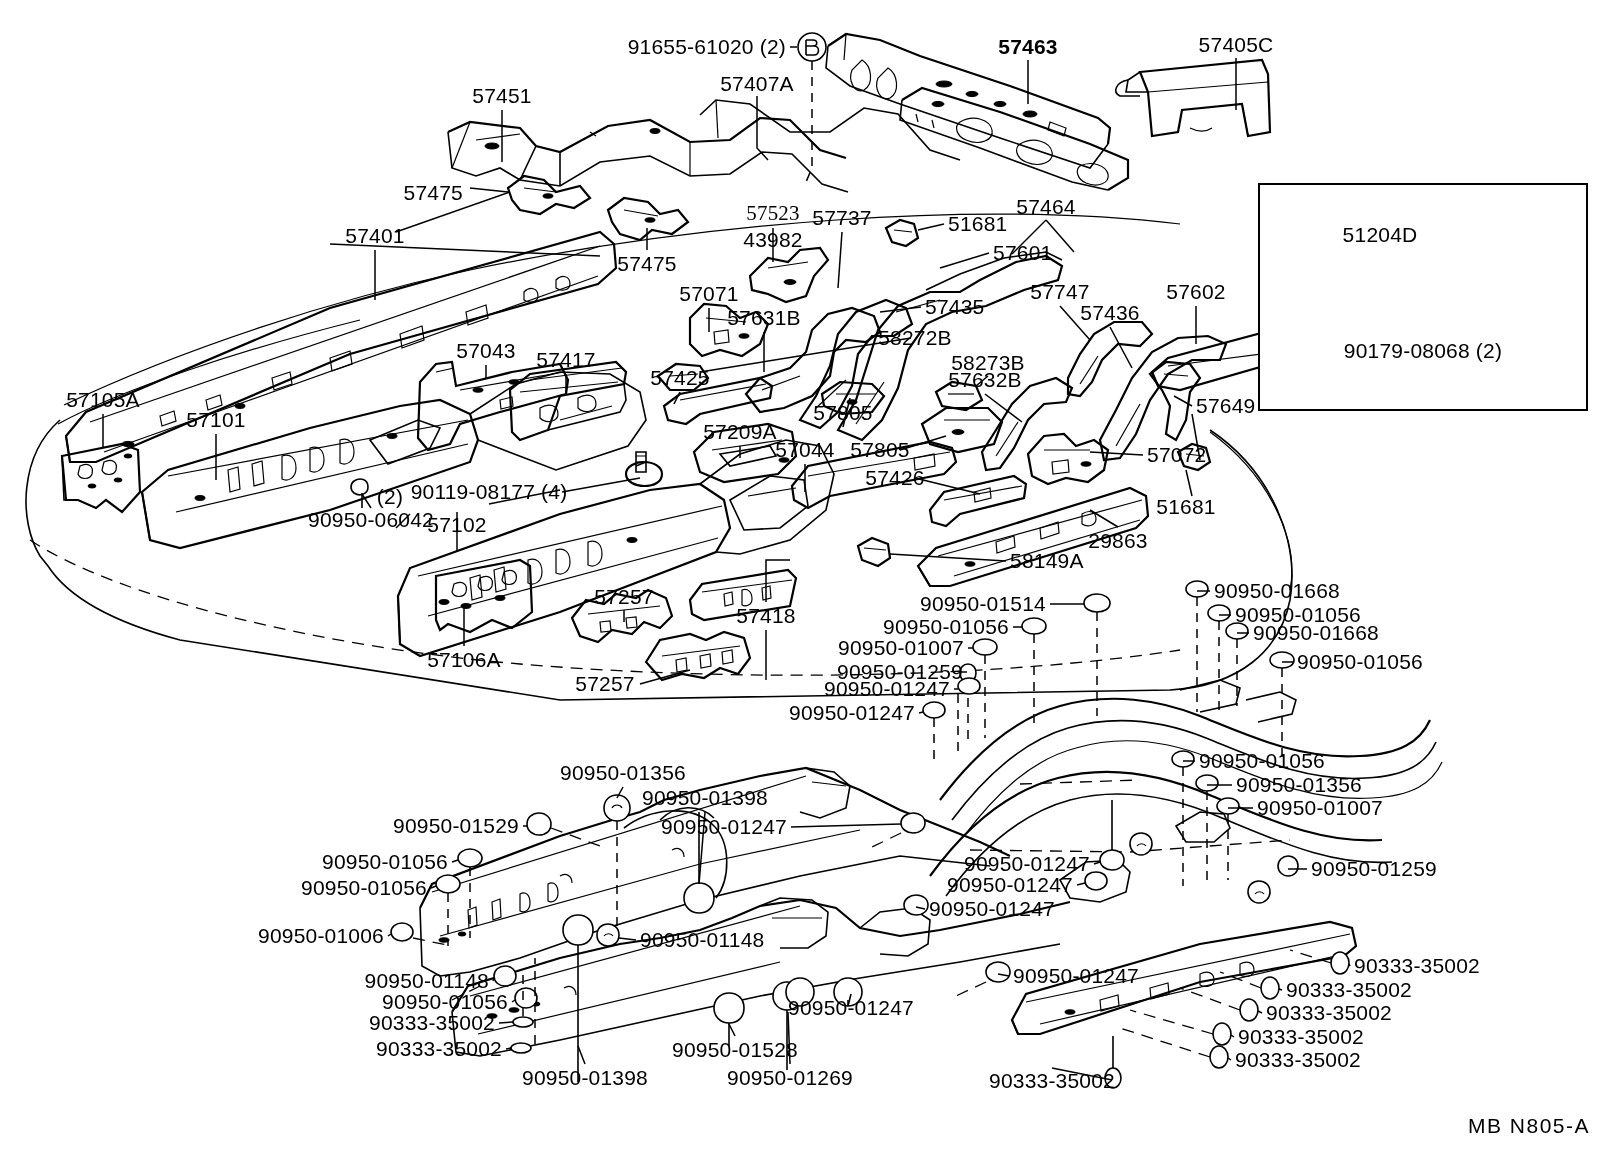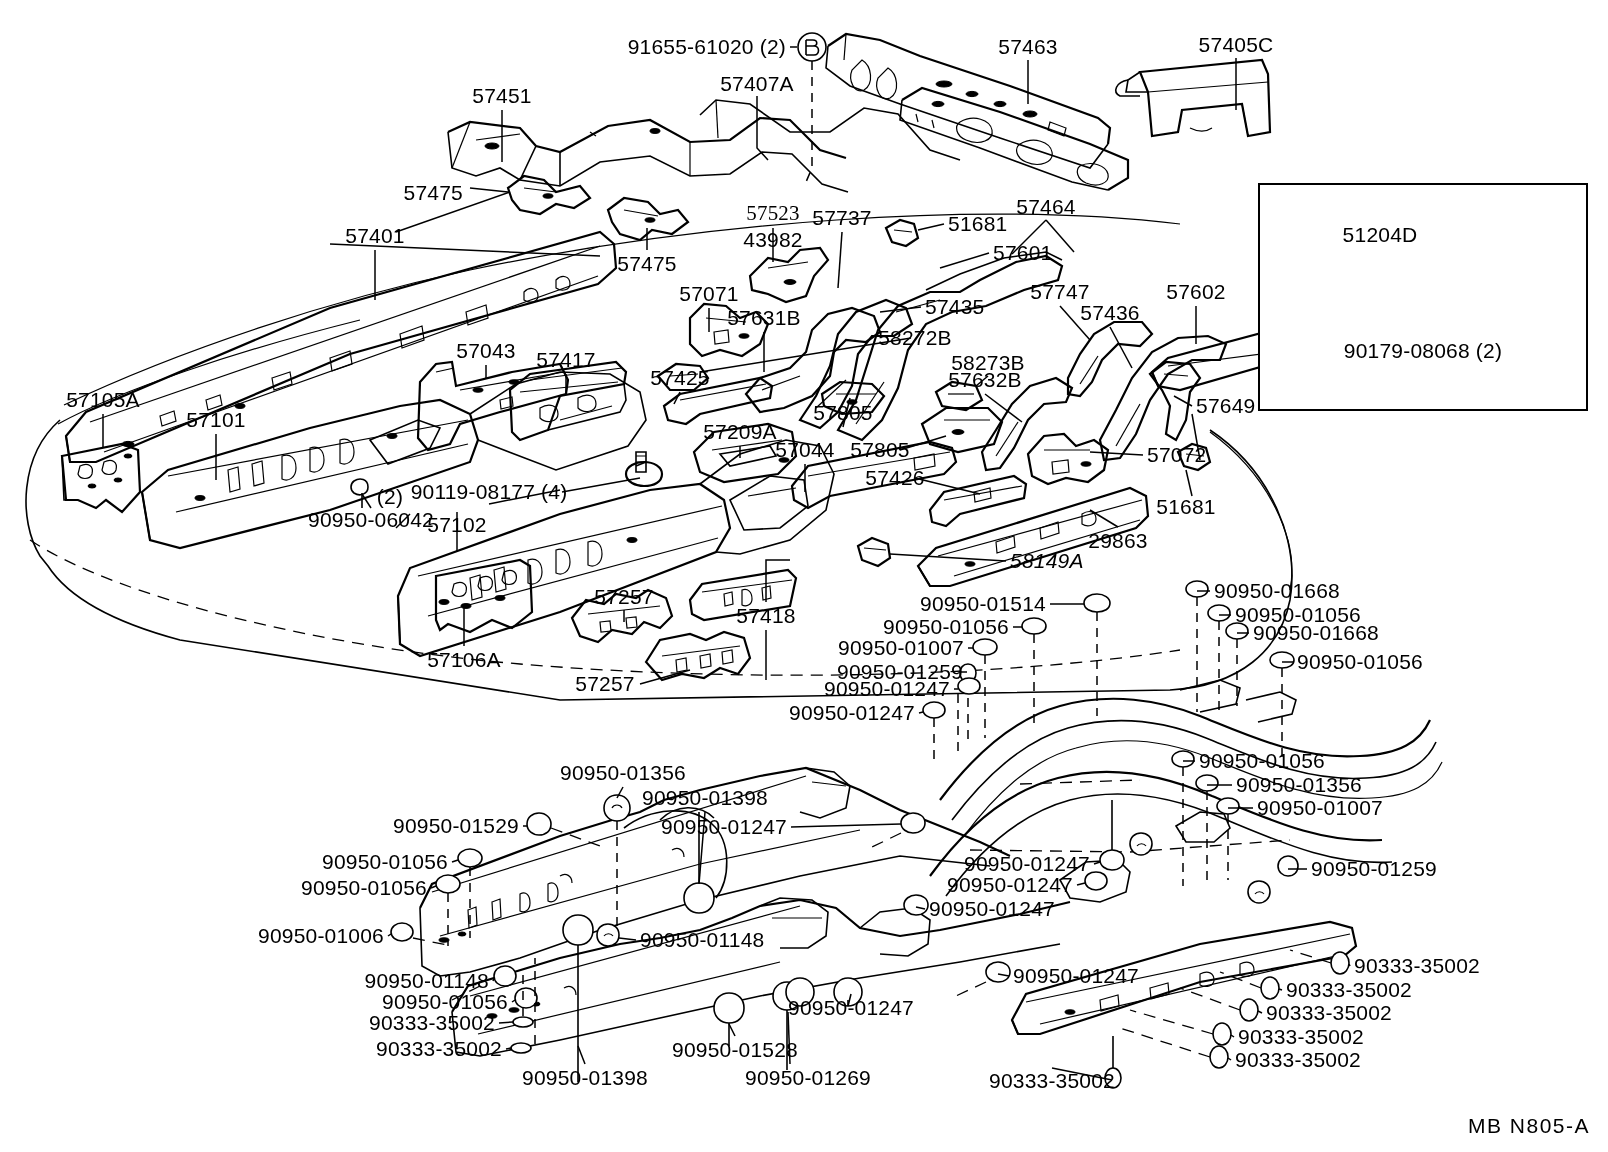--- a/index.html
+++ b/index.html
@@ -723,21 +723,21 @@
       <ellipse class="fillk" cx="1362" cy="324" rx="5" ry="2.2"></ellipse>
       <path class="lead" d="M1380 254 L1380 272"></path>
     </g>
   </svg>
 
   <div id="inset-box"></div>
 
   <div id="labels">
       <div class="lbl r" style="left: 786px; top: 36px;">91655-61020 (2)</div>
       <div class="lbl c" style="left: 757px; top: 73px;">57407A</div>
-      <div class="lbl c" style="left: 1028px; top: 36px;">57463</div>
+      <div class="lbl c" style="left: 1028px; top: 36px; font-weight: bold;">57463</div>
       <div class="lbl c" style="left: 1236px; top: 34px;">57405C</div>
       <div class="lbl c" style="left: 502px; top: 85px;">57451</div>
       <div class="lbl r" style="left: 463px; top: 182px;">57475</div>
       <div class="lbl c" style="left: 647px; top: 253px;">57475</div>
       <div class="lbl c" style="left: 375px; top: 225px;">57401</div>
       <div class="lbl c" style="left: 773px; top: 203px; font-family: Liberation Serif, serif;">57523</div>
       <div class="lbl c" style="left: 773px; top: 229px;">43982</div>
       <div class="lbl c" style="left: 842px; top: 207px;">57737</div>
       <div class="lbl" style="left: 948px; top: 213px;">51681</div>
       <div class="lbl" style="left: 993px; top: 242px;">57601</div>
@@ -758,21 +758,21 @@
       <div class="lbl c" style="left: 216px; top: 409px; text-align: center;">57101</div>
       <div class="lbl c" style="left: 740px; top: 421px;">57209A</div>
       <div class="lbl c" style="left: 805px; top: 439px;">57044</div>
       <div class="lbl c" style="left: 843px; top: 402px;">57805</div>
       <div class="lbl c" style="left: 880px; top: 439px;">57805</div>
       <div class="lbl c" style="left: 895px; top: 467px;">57426</div>
       <div class="lbl" style="left: 1147px; top: 444px;">57072</div>
       <div class="lbl" style="left: 1196px; top: 395px;">57649</div>
       <div class="lbl c" style="left: 1186px; top: 496px;">51681</div>
       <div class="lbl c" style="left: 1118px; top: 530px;">29863</div>
-      <div class="lbl" style="left: 1010px; top: 550px; font-style: italic;">58149A</div>
+      <div class="lbl" style="left: 1010px; top: 550px;">58149A</div>
       <div class="lbl c" style="left: 489px; top: 481px;">90119-08177 (4)</div>
       <div class="lbl c" style="left: 390px; top: 486px;">(2)</div>
       <div class="lbl c" style="left: 371px; top: 509px;">90950-06042</div>
       <div class="lbl c" style="left: 457px; top: 514px;">57102</div>
       <div class="lbl c" style="left: 464px; top: 649px;">57106A</div>
       <div class="lbl c" style="left: 624px; top: 586px;">57257</div>
       <div class="lbl c" style="left: 605px; top: 673px;">57257</div>
       <div class="lbl c" style="left: 766px; top: 605px;">57418</div>
       <div class="lbl r" style="left: 1046px; top: 593px;">90950-01514</div>
       <div class="lbl r" style="left: 1009px; top: 616px;">90950-01056</div>
@@ -794,21 +794,21 @@
       <div class="lbl r" style="left: 448px; top: 851px;">90950-01056</div>
       <div class="lbl r" style="left: 427px; top: 877px;">90950-01056</div>
       <div class="lbl r" style="left: 384px; top: 925px;">90950-01006</div>
       <div class="lbl r" style="left: 489px; top: 970px;">90950-01148</div>
       <div class="lbl r" style="left: 508px; top: 991px;">90950-01056</div>
       <div class="lbl r" style="left: 495px; top: 1012px;">90333-35002</div>
       <div class="lbl r" style="left: 502px; top: 1038px;">90333-35002</div>
       <div class="lbl c" style="left: 585px; top: 1067px;">90950-01398</div>
       <div class="lbl" style="left: 640px; top: 929px;">90950-01148</div>
       <div class="lbl c" style="left: 735px; top: 1039px;">90950-01528</div>
-      <div class="lbl c" style="left: 808px; top: 1067px;">90950-01269</div>
+      <div class="lbl c" style="left: 790px; top: 1067px;">90950-01269</div>
       <div class="lbl c" style="left: 851px; top: 997px;">90950-01247</div>
       <div class="lbl r" style="left: 787px; top: 816px;">90950-01247</div>
       <div class="lbl r" style="left: 1090px; top: 853px;">90950-01247</div>
       <div class="lbl r" style="left: 1073px; top: 874px;">90950-01247</div>
       <div class="lbl" style="left: 929px; top: 898px;">90950-01247</div>
       <div class="lbl" style="left: 1013px; top: 965px;">90950-01247</div>
       <div class="lbl" style="left: 1354px; top: 955px;">90333-35002</div>
       <div class="lbl" style="left: 1286px; top: 979px;">90333-35002</div>
       <div class="lbl" style="left: 1266px; top: 1002px;">90333-35002</div>
       <div class="lbl" style="left: 1238px; top: 1026px;">90333-35002</div>

